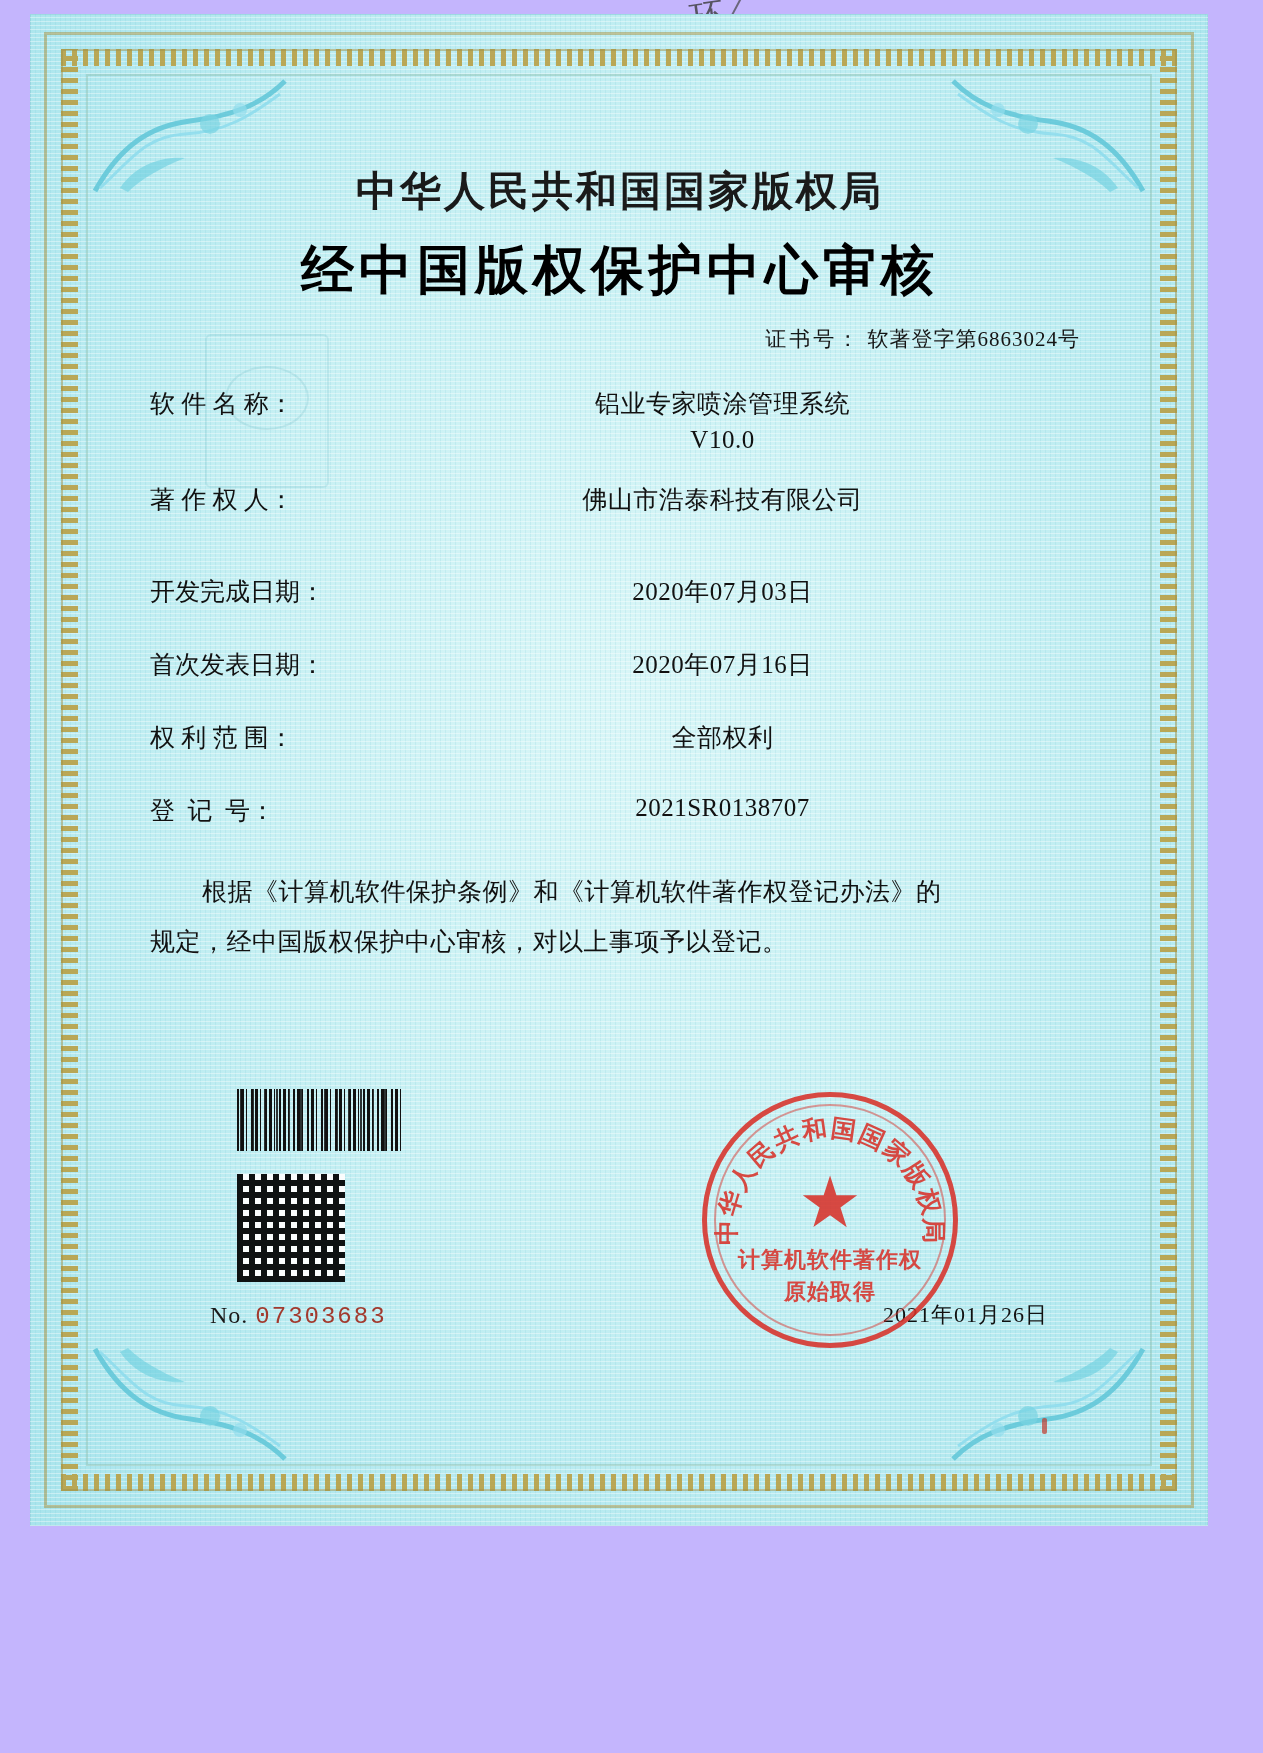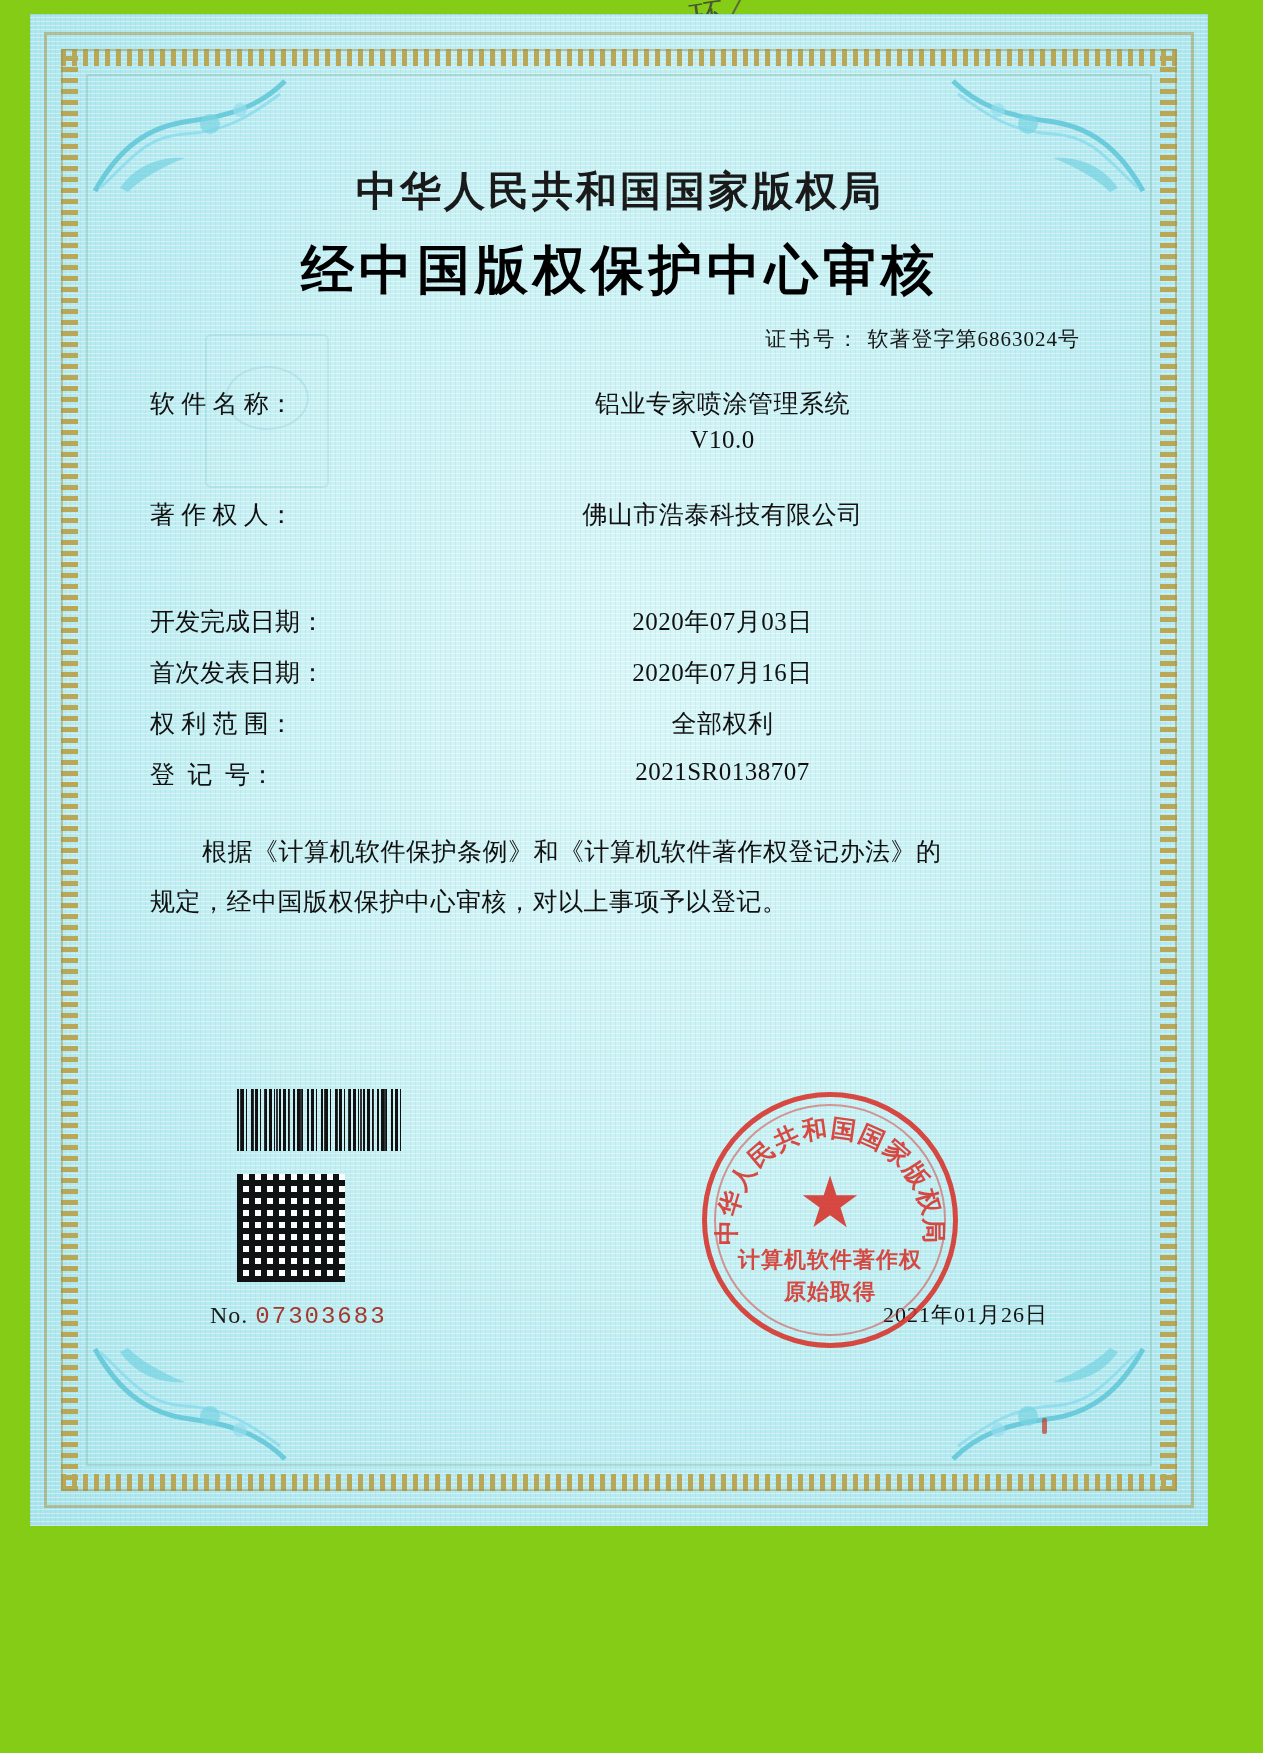--- a/index.html
+++ b/index.html
@@ -12,21 +12,21 @@
     height: 1753px;
     font-family: "Liberation Serif", serif;
     position: relative;
     overflow: hidden;
   }
 
   
   .page {
     position: absolute;
     inset: 0;
-    background: #84cc16;
+    background: #c4b5fd;
   }
 
   
   .certificate {
     position: absolute;
     left: 30px;
     top: 14px;
     width: 1178px;
     height: 1512px;
     background:
@@ -128,21 +128,21 @@
     padding-right: 10px;
     margin-bottom: 34px;
     letter-spacing: 1px;
     font-family: Liberation Serif, serif;
   }
   .cert-no .label { letter-spacing: 3px; }
 
   .field {
     display: flex;
     align-items: flex-start;
-    margin-bottom: 26px;
+    margin-bottom: 11px;
     font-size: 25px;
     color: #111;
   }
   .field .f-label {
     width: 205px;
     flex: 0 0 205px;
     letter-spacing: 0px;
     white-space: pre;
   }
   .field .f-value {
@@ -152,21 +152,21 @@
   }
   .field .f-value .sub {
     display: block;
     margin-top: 6px;
     font-family: "Liberation Serif", serif;
   }
 
   .gap-lg { height: 48px; }
   .gap-md { height: 18px; }
 
-  .field.compact { margin-bottom: 18px; }
+  .field.compact { margin-bottom: 40px; }
 
   .statement {
     margin-top: 36px;
     font-size: 25px;
     line-height: 50px;
     color: #111;
     letter-spacing: 0.5px;
   }
   .statement .indent { display: inline-block; width: 52px; }
 

